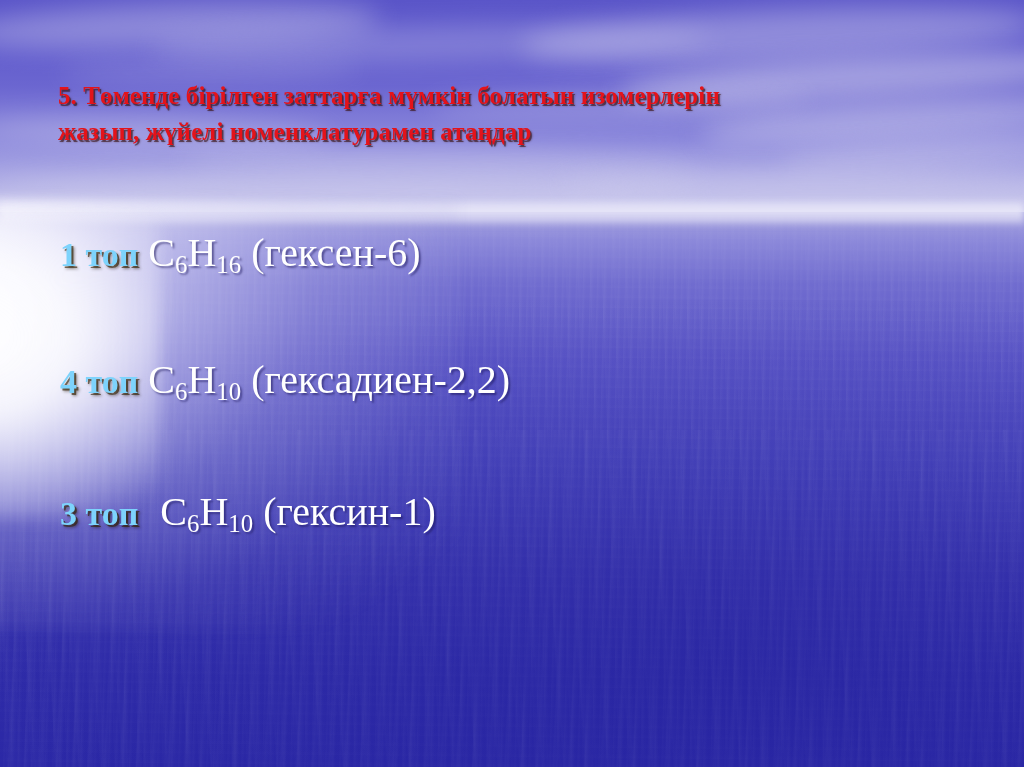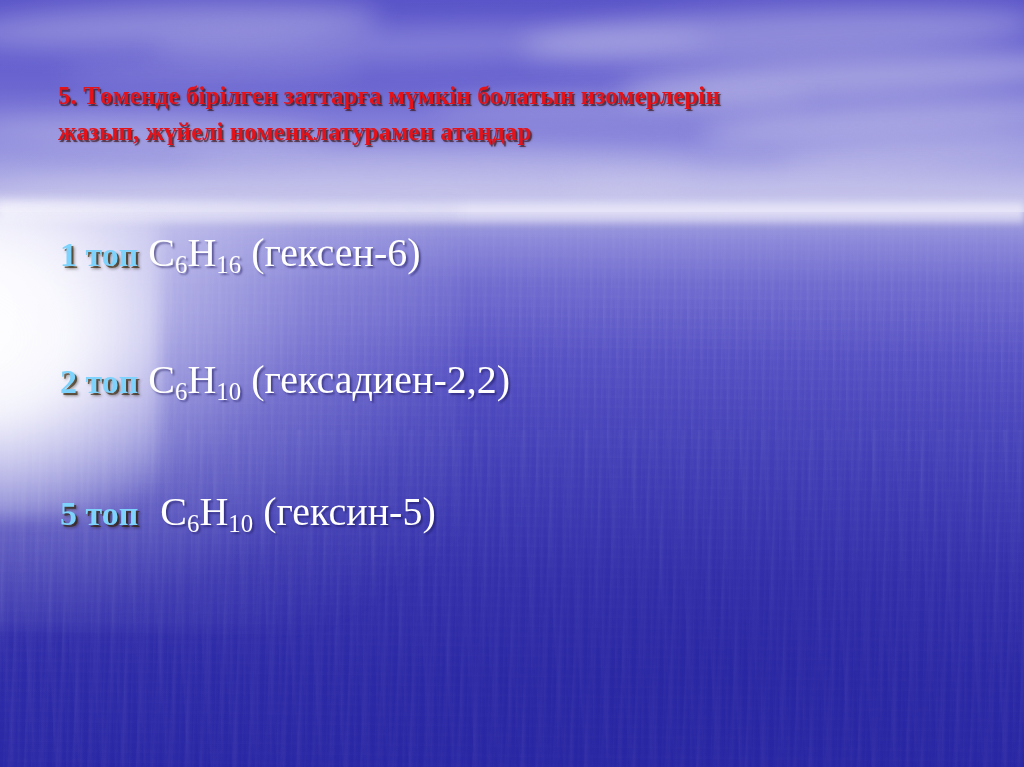--- a/index.html
+++ b/index.html
@@ -224,20 +224,20 @@
   <div class="glare"></div>
   <div class="glare2"></div>
 
   <div class="title">5. Төменде бірілген заттарға мүмкін болатын изомерлерін жазып, жүйелі номенклатурамен атаңдар</div>
 
   <div class="line line-1">
     <span class="grp">1 топ</span><span class="sp"></span><span class="formula"><span>C</span><sub>6</sub><span>H</span><sub>16</sub></span><span class="sp"></span><span class="formula">(гексен-6)</span>
   </div>
 
   <div class="line line-2">
-    <span class="grp">2 топ</span><span class="sp"></span><span class="formula"><span>C</span><sub>6</sub><span>H</span><sub>10</sub></span><span class="sp"></span><span class="formula">(гексадиен-2,2)</span>
+    <span class="grp">4 топ</span><span class="sp"></span><span class="formula"><span>C</span><sub>6</sub><span>H</span><sub>10</sub></span><span class="sp"></span><span class="formula">(гексадиен-2,2)</span>
   </div>
 
   <div class="line line-3">
-    <span class="grp">5 топ</span><span class="sp-wide"></span><span class="formula"><span>C</span><sub>6</sub><span>H</span><sub>10</sub></span><span class="sp"></span><span class="formula">(гексин-5)</span>
+    <span class="grp">3 топ</span><span class="sp-wide"></span><span class="formula"><span>C</span><sub>6</sub><span>H</span><sub>10</sub></span><span class="sp"></span><span class="formula">(гексин-1)</span>
   </div>
 
 </div>
 
 </body></html>

